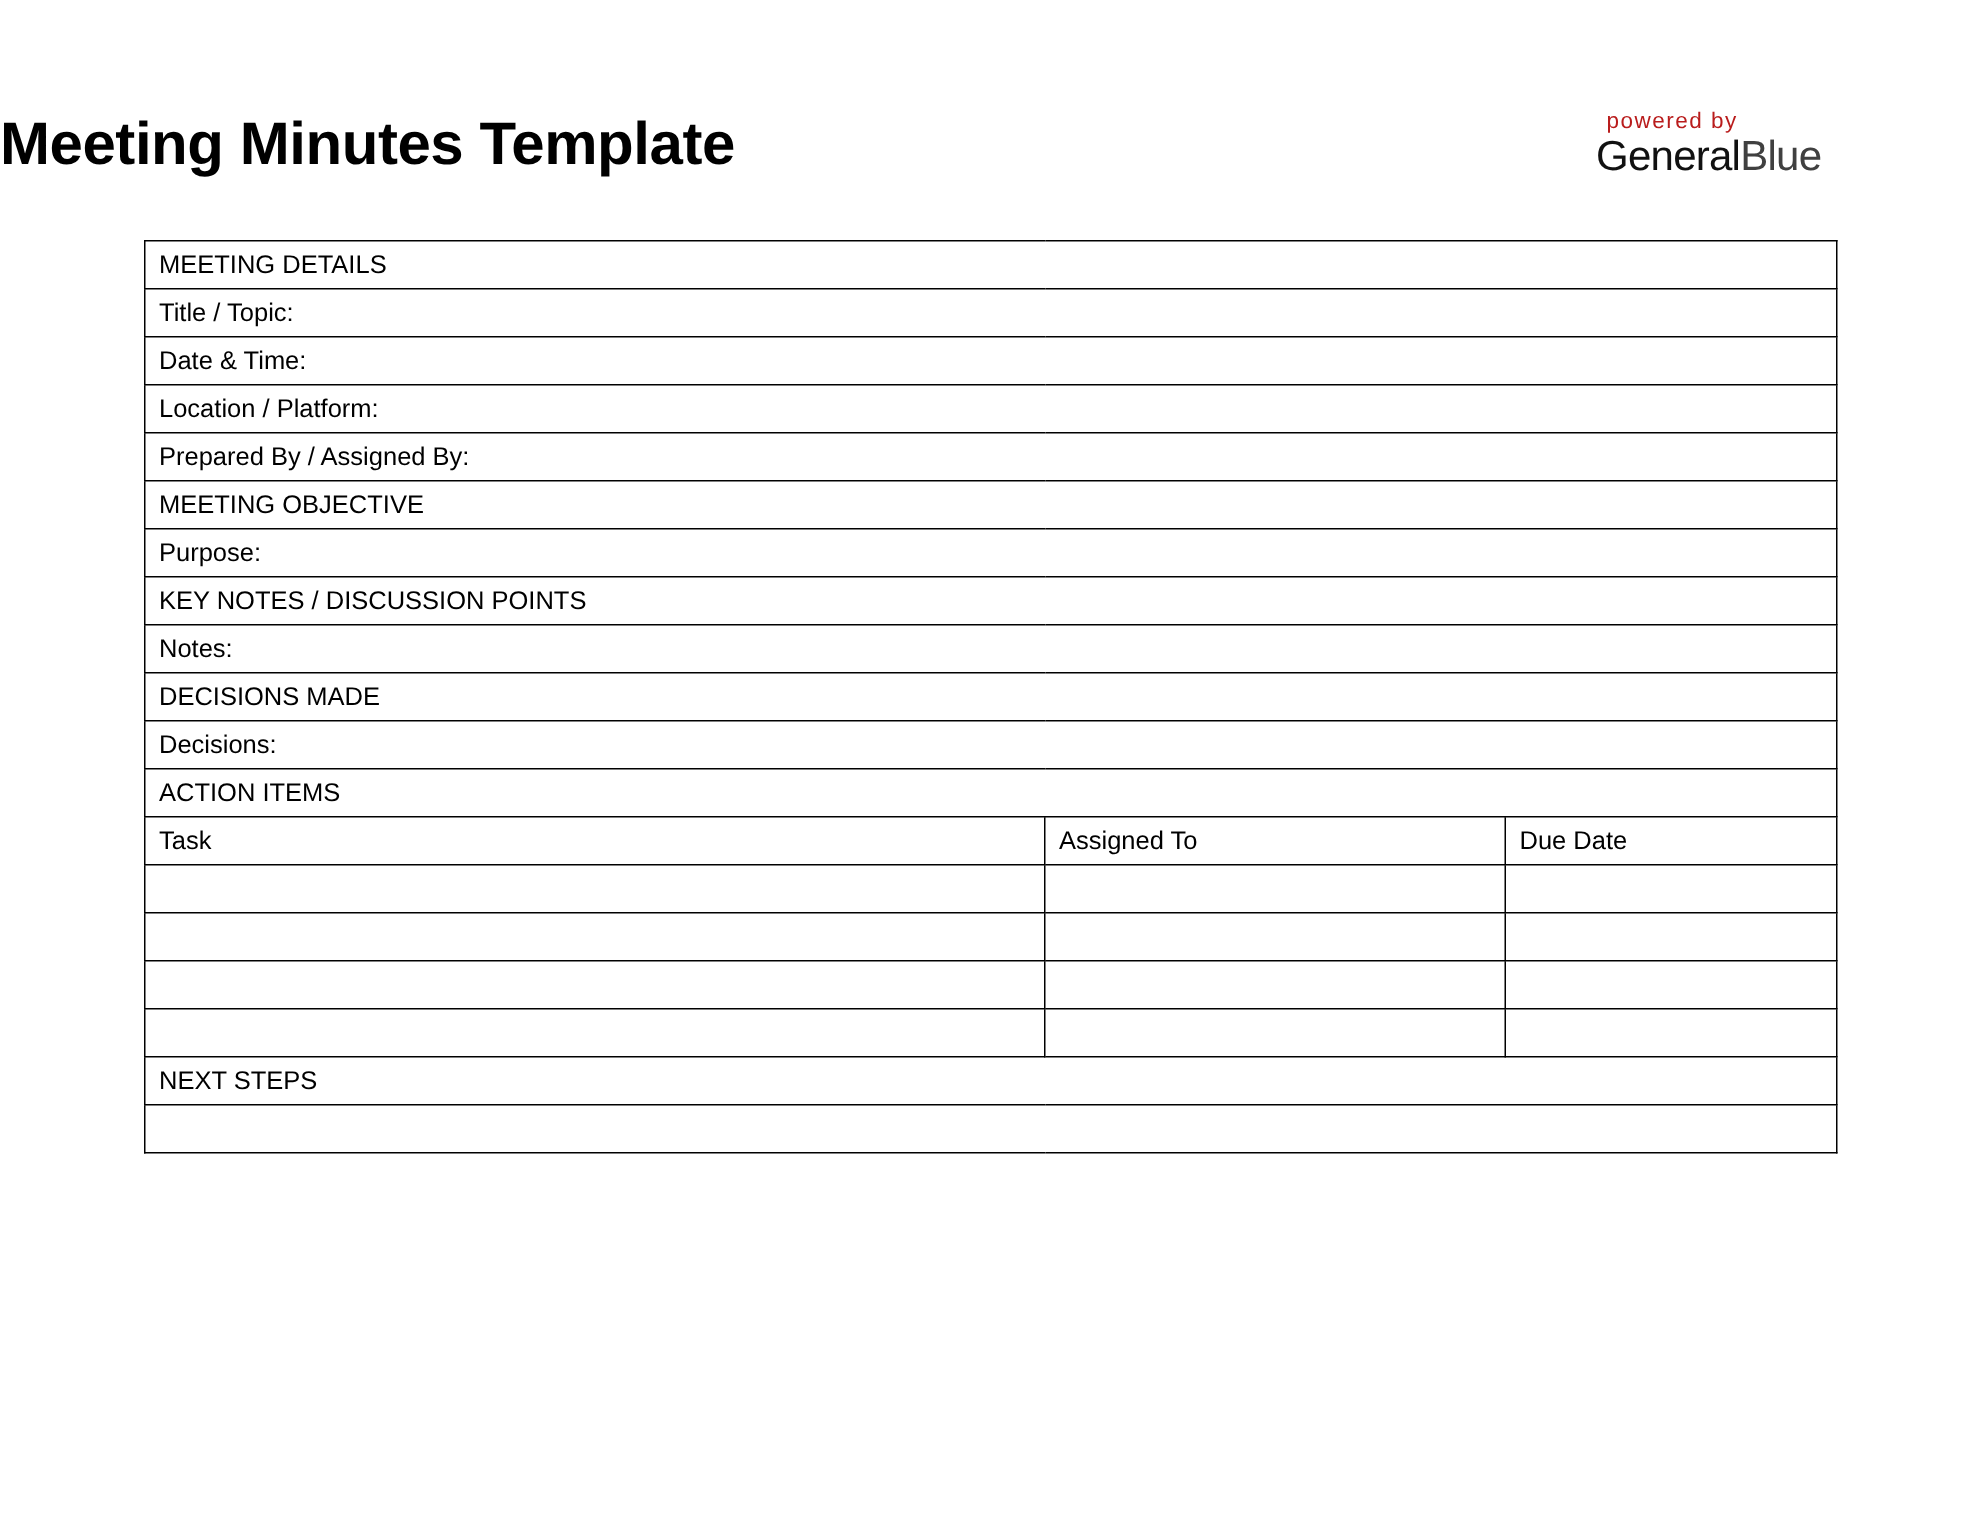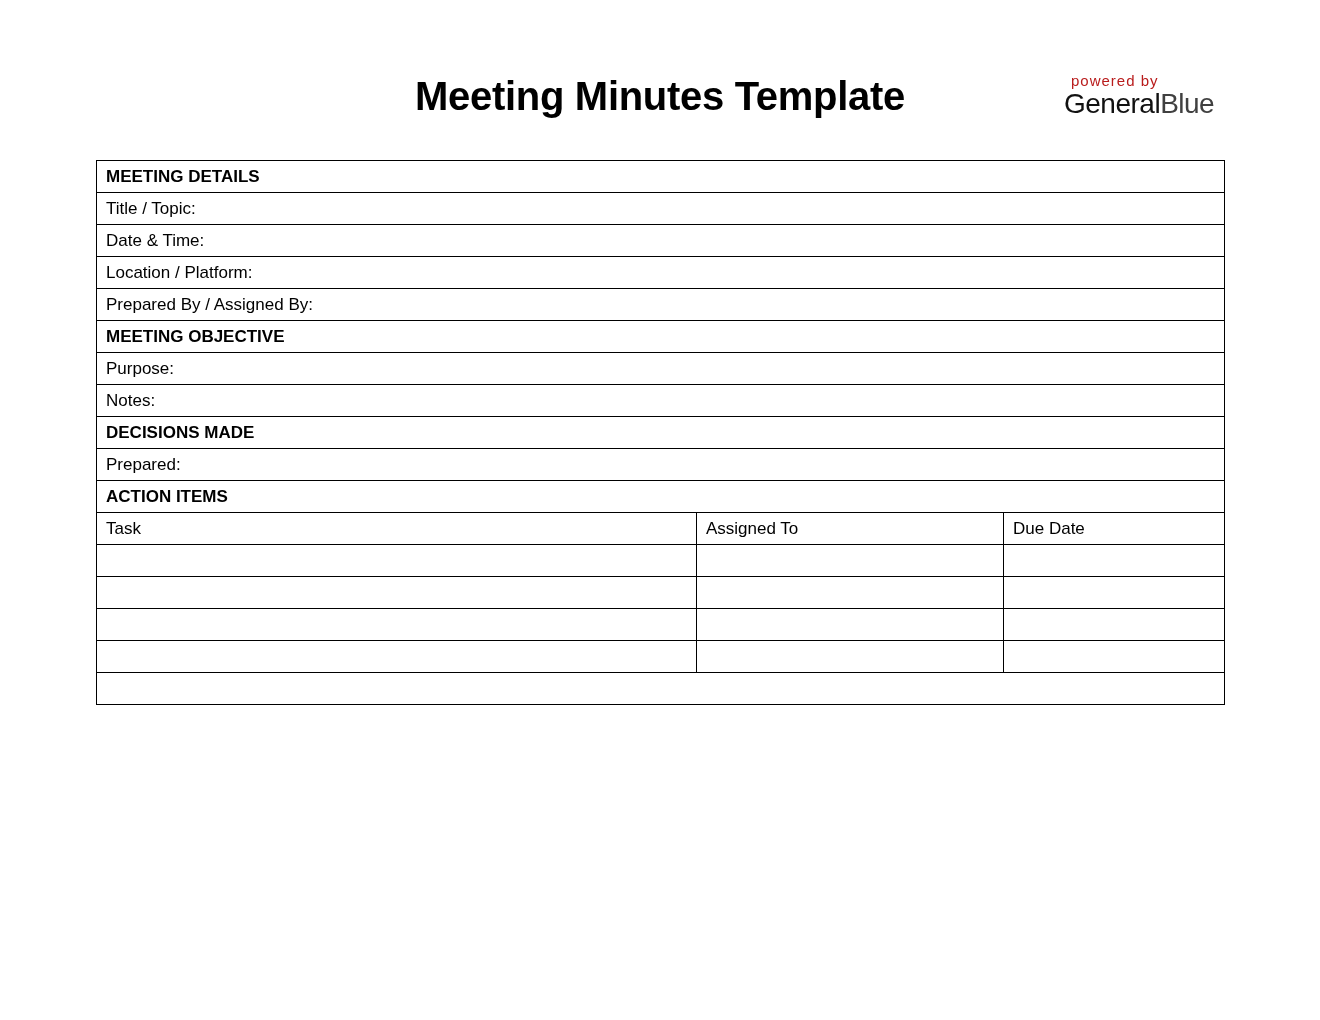--- a/index.html
+++ b/index.html
@@ -1,25 +1,25 @@
 <!DOCTYPE html>
 <html><head>
 <meta charset="utf-8">
 <style>
   html, body { margin: 0; padding: 0; background: #ffffff; }
   body { width: 1320px; height: 1020px; position: relative; font-family: "Liberation Sans", "DejaVu Sans", sans-serif; color: #000; overflow: hidden; }
-  .title { position: absolute; left: 0; width: 1320px; top: 74px; text-align: center; font-size: 40px; font-weight: bold; letter-spacing: -0.3px; }
+  .title { position: absolute; left: 0; width: 1320px; top: 74px; text-align: left; font-size: 40px; font-weight: bold; letter-spacing: -0.3px; }
   .brand { position: absolute; left: 1064px; top: 72px; width: 160px; }
   .brand .powered { font-size: 15px; color: #b91c1c; letter-spacing: 1px; padding-left: 7px; }
   .brand .name { font-size: 28px; line-height: 30px; letter-spacing: -0.5px; }
   .brand .name .g { color: #111; }
   .brand .name .b { color: #404040; }
   table.sheet { position: absolute; left: 96px; top: 160px; width: 1128px; border-collapse: collapse; table-layout: fixed; }
   table.sheet td { border: 1.3px solid #000; padding: 0 0 0 9px; font-size: 17px; height: 31px; vertical-align: middle; }
-  td.section { font-weight: bold; font-size: 19px; margin-top: 33px; }
+  td.section { font-weight: normal; font-size: 19px; margin-top: 33px; }
   td.tall { height: 96px; vertical-align: top; padding-top: 2px; }
   td.next { height: 63px; }
 </style>
 </head>
 <body>
 
 <div class="title">Meeting Minutes Template</div>
 
 <div class="brand">
   <div class="powered">powered by</div>
@@ -50,28 +50,31 @@
       </tr>
 
   <tr>
         <td colspan="3" class="section">MEETING OBJECTIVE</td>
       </tr>
   <tr>
         <td colspan="3">Purpose:</td>
       </tr>
 
   <tr>
+        <td colspan="3" class="section">KEY NOTES / DISCUSSION POINTS</td>
+      </tr>
+  <tr>
         <td colspan="3" class="tall">Notes:</td>
       </tr>
 
   <tr>
         <td colspan="3" class="section">DECISIONS MADE</td>
       </tr>
   <tr>
-        <td colspan="3" class="tall">Prepared:</td>
+        <td colspan="3" class="tall">Decisions:</td>
       </tr>
 
   <tr>
         <td colspan="3" class="section">ACTION ITEMS</td>
       </tr>
   <tr>
     <td>Task</td>
     <td>Assigned To</td>
     <td>Due Date</td>
   </tr>
@@ -90,16 +93,19 @@
     <td></td>
     <td></td>
   </tr>
   <tr>
     <td></td>
     <td></td>
     <td></td>
   </tr>
 
   <tr>
+        <td colspan="3" class="section">NEXT STEPS</td>
+      </tr>
+  <tr>
         <td colspan="3" class="next"></td>
       </tr>
 </tbody>
   </table>
 
 </body></html>

